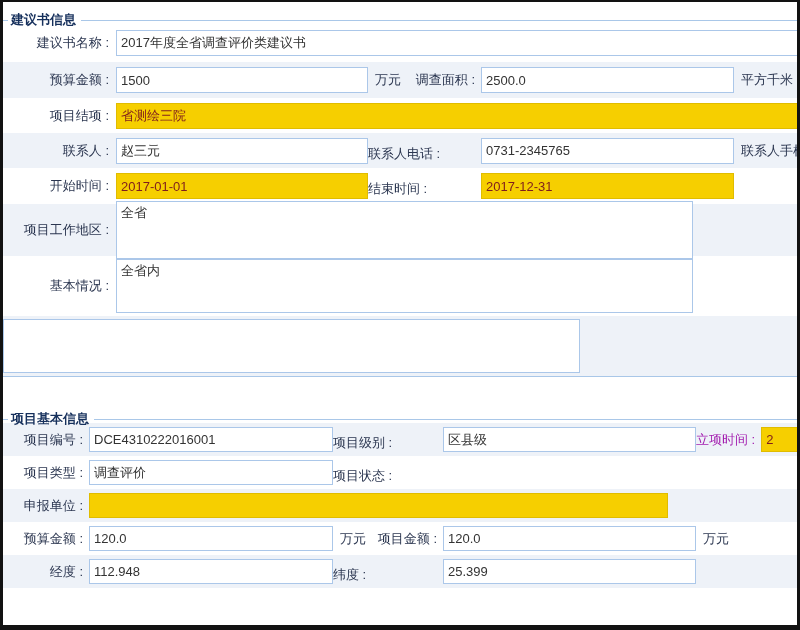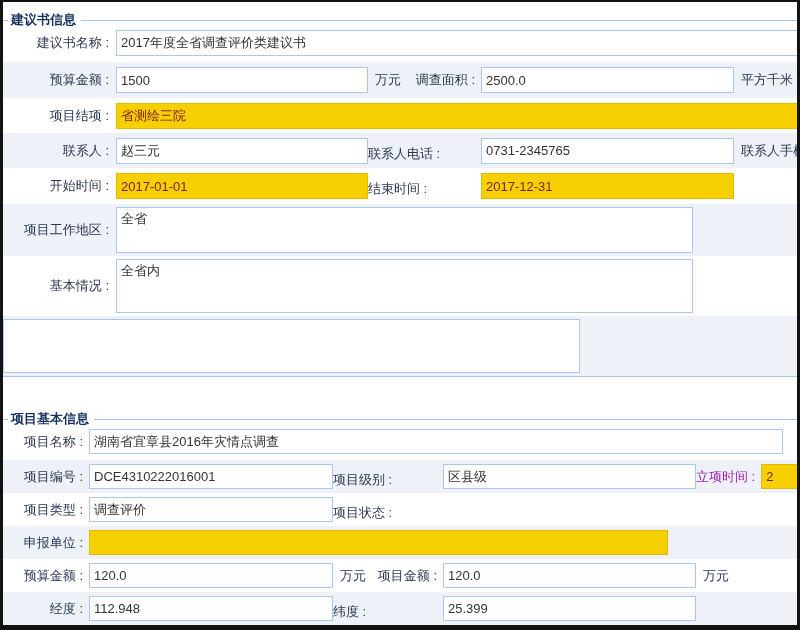--- a/index.html
+++ b/index.html
@@ -35,21 +35,21 @@
     font-family:inherit;font-size:13px;padding:0 4px;outline:none;flex-shrink:0;
   }
   .s2 .txt{height:25px;}
   .yellow{background:#f6cf00;border-color:#e0bc00;color:#7f1d1d;}
   .w577{width:694px;}.w579{width:579px;}.w252{width:252px;}.w253{width:253px;}
   .w247{width:244px;}.w110{width:110px;}
   .ta{
     width:577px;border:1px solid #abc7e9;background:#fff;color:#333;
     font-family:inherit;font-size:13px;padding:2px 4px;resize:none;outline:none;flex-shrink:0;
   }
-  .ta46{height:46px;}.ta54{height:54px;}
+  .ta46{height:58px;}.ta54{height:54px;}
 </style>
 </head>
 <body>
 
 <div class="page">
 
   <div class="sec1">
     <div class="legend">
       <span class="tick"></span>
       <span class="cap">建议书信息</span>
@@ -113,24 +113,20 @@
 
   <div class="gap"></div>
 
   <div class="s2">
     <div class="legend">
       <span class="tick"></span>
       <span class="cap">项目基本信息</span>
       <span class="line"></span>
     </div>
 
-    <div class="row h37">
-      <span class="lblB">项目名称 :</span>
-      <input class="txt w577" value="湖南省宜章县2016年灾情点调查" style="">
-    </div>
 
     <div class="row h33 alt">
       <span class="lblB">项目编号 :</span>
       <input class="txt w247" value="DCE4310222016001" style="">
       <span class="midB end">
         <span class="lbl2">项目级别 :</span>
       </span>
       <input class="txt w253" value="区县级" style="">
       <span class="lbl3">立项时间 :</span>
       <input class="txt yellow w110" value="2" style="">

